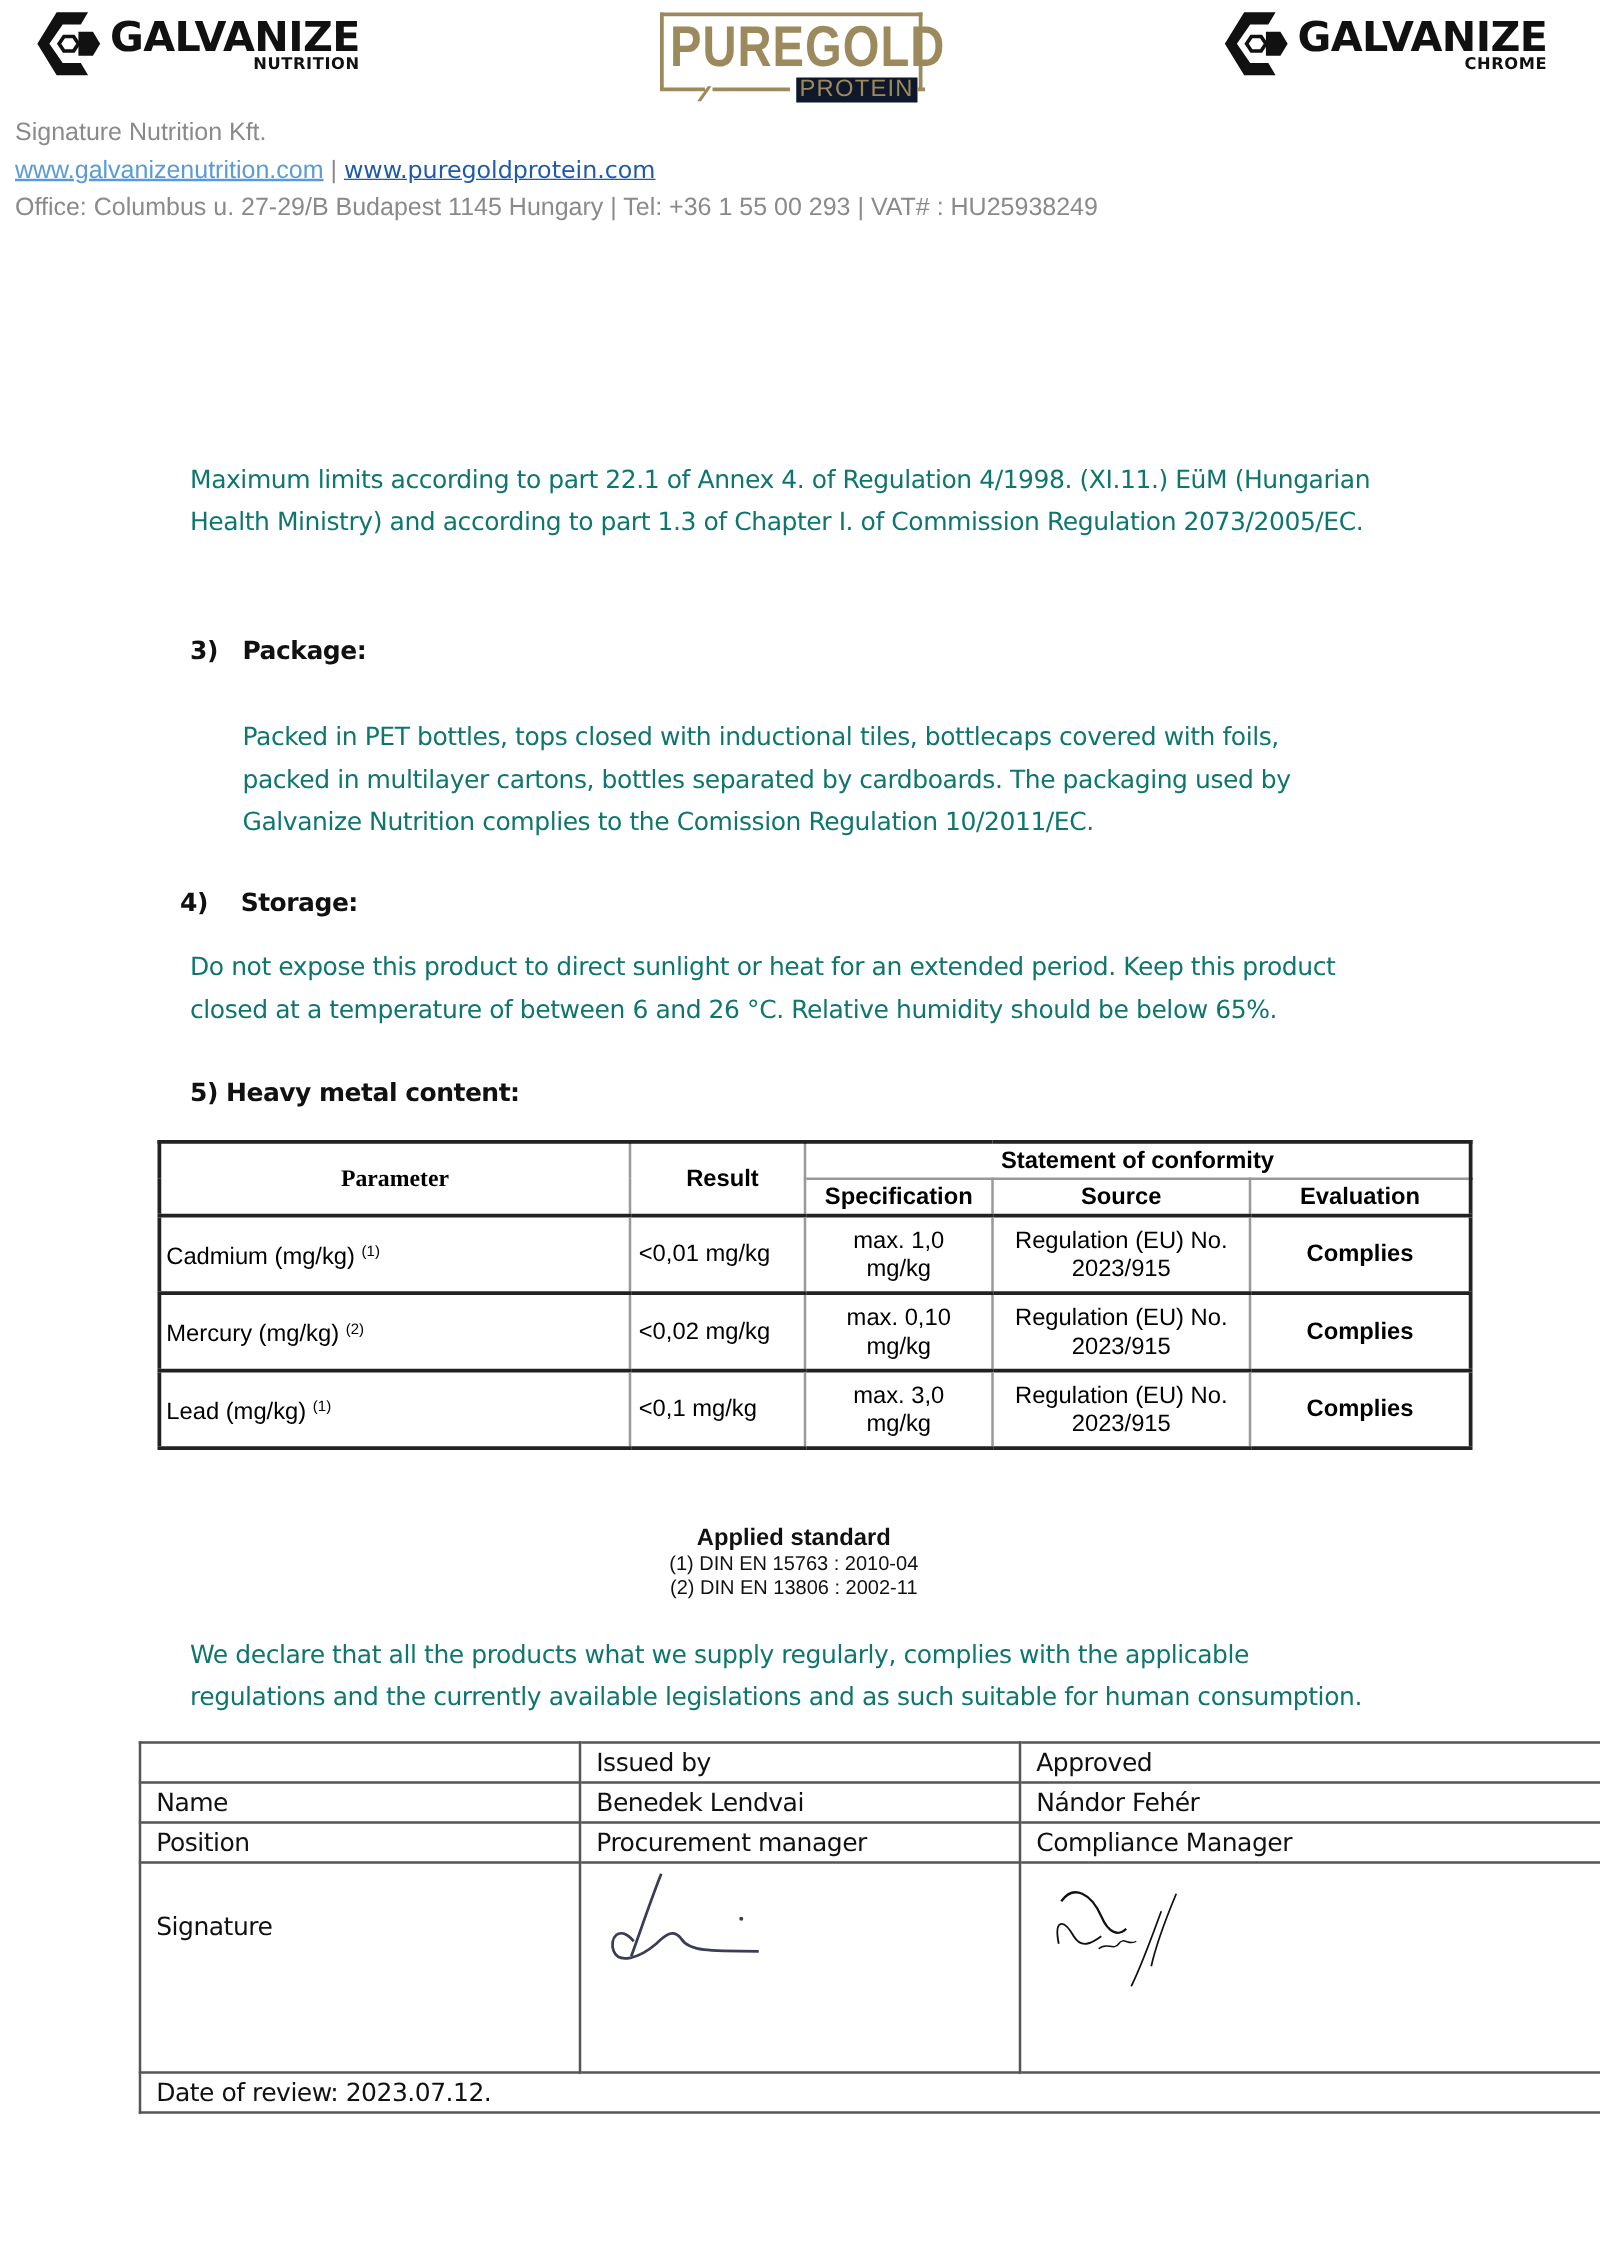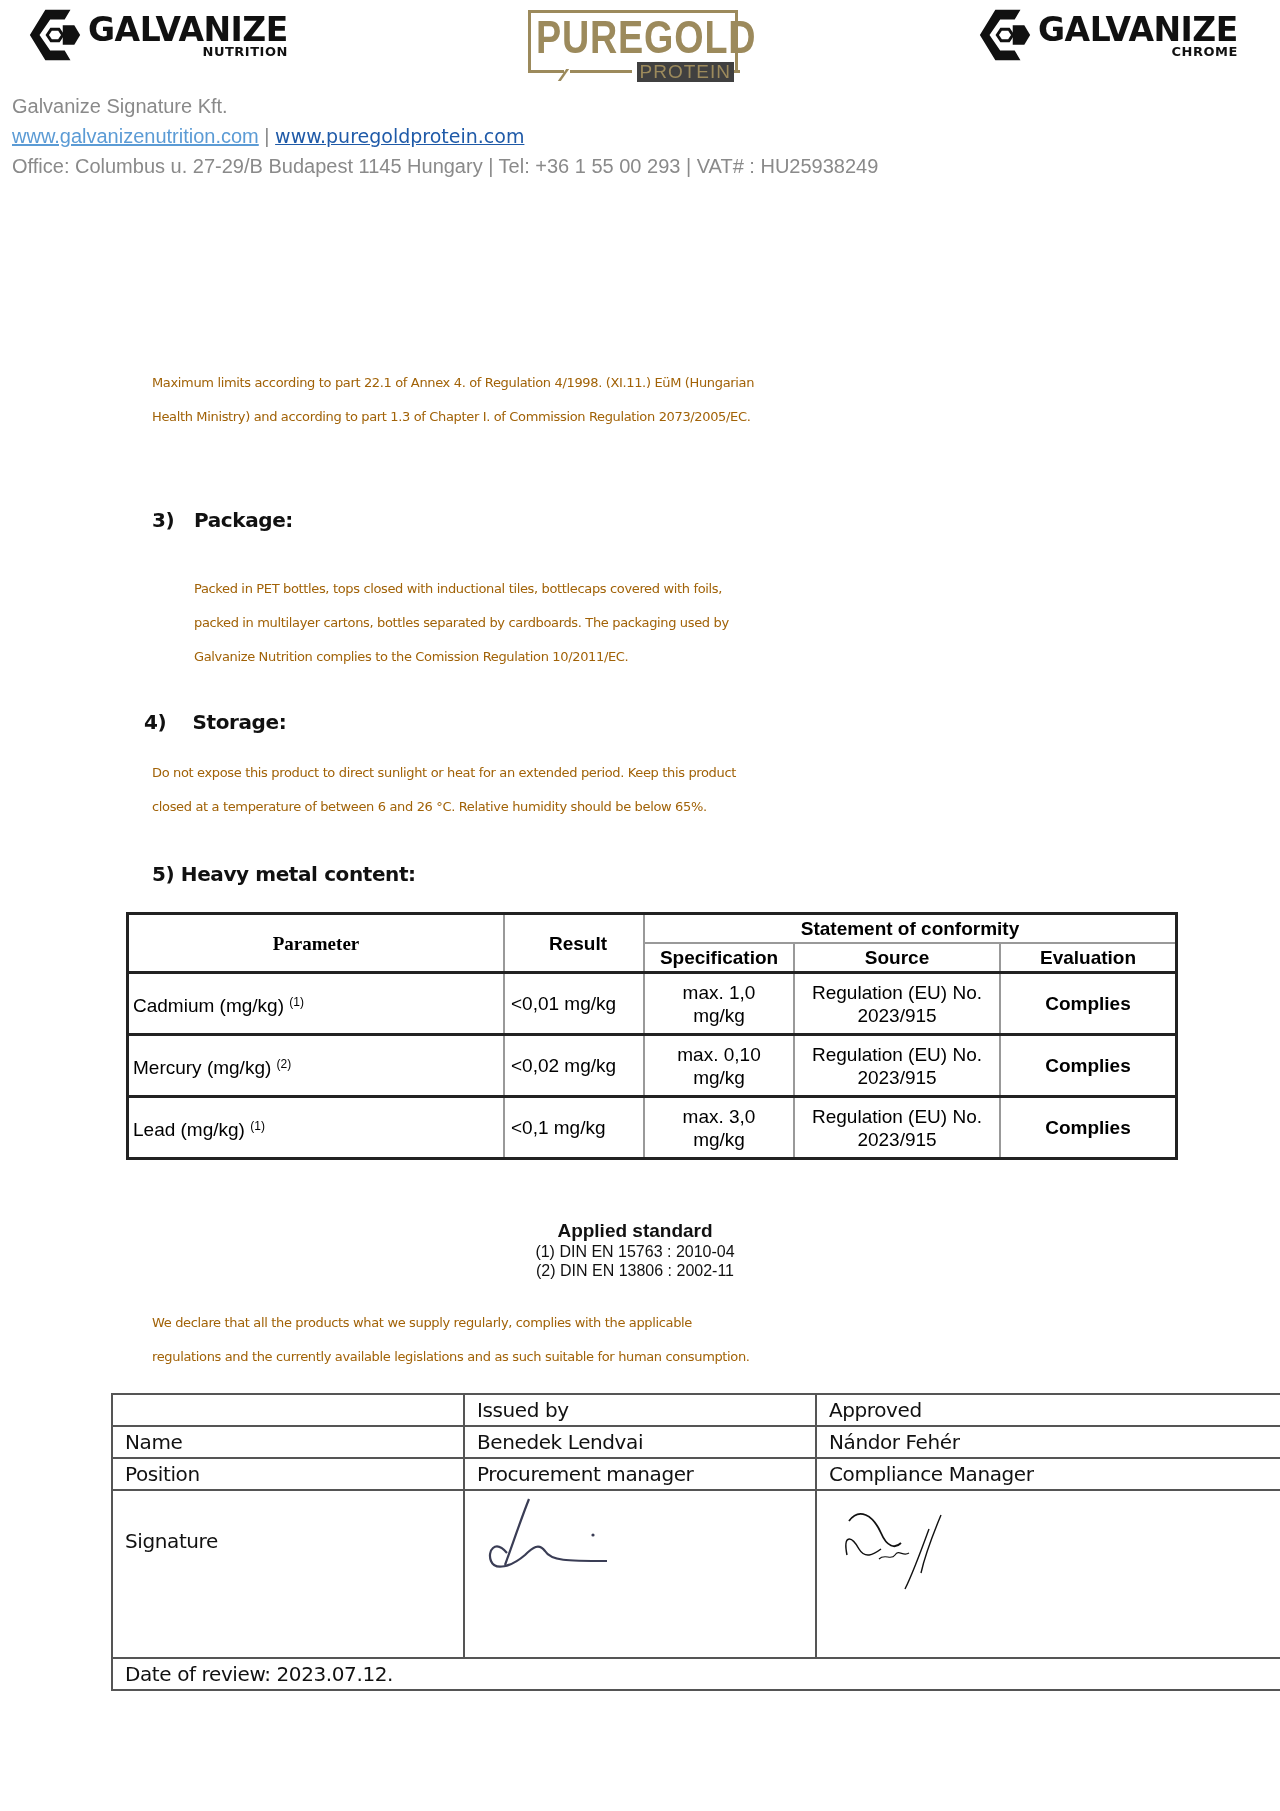--- a/index.html
+++ b/index.html
@@ -10,35 +10,35 @@
     .logo-galv.left { left: 26px; top: 6px; }
     .logo-galv.right { left: 976px; top: 6px; }
     .hex-icon { width: 58px; height: 58px; }
     .galv-text { display: flex; flex-direction: column; align-items: flex-end; margin-left: 4px; }
     .galv-word { font-family: "DejaVu Sans", sans-serif; font-weight: bold; font-size: 33px; letter-spacing: -0.5px; line-height: 34px; color: #111; }
     .galv-sub { font-family: "DejaVu Sans", sans-serif; font-weight: bold; font-size: 13px; line-height: 13px; color: #111; margin-top: -2px; letter-spacing: 0.5px; }
 
     .logo-puregold { position: absolute; left: 524px; top: 6px; width: 224px; height: 76px; }
     .pg-box { position: absolute; left: 4px; top: 4px; width: 210px; height: 62px; border: 3px solid #9c8a5c; border-bottom: none; box-sizing: border-box; }
     .pg-word { position: absolute; left: 12px; top: 8px; font-family: "Liberation Sans Narrow", "Liberation Sans", sans-serif; font-size: 46px; font-weight: bold; color: #9c8a5c; letter-spacing: 1px; line-height: 46px; transform: scaleX(0.82); transform-origin: left top; }
-    .pg-sub { position: absolute; right: 14px; top: 56px; font-size: 19px; color: #9c8a5c; letter-spacing: 1px; line-height: 20px; background: #404040; padding: 0 3px; }
+    .pg-sub { position: absolute; right: 14px; top: 56px; font-size: 19px; color: #9c8a5c; letter-spacing: 1px; line-height: 20px; background: #0f172a; padding: 0 3px; }
     .pg-line-l { position: absolute; left: 4px; top: 64px; width: 36px; height: 3px; background: #9c8a5c; }
     .pg-tail { position: absolute; left: 38px; top: 63px; width: 3px; height: 12px; background: #9c8a5c; transform: skewX(-35deg); }
     .pg-line-m { position: absolute; left: 46px; top: 64px; width: 62px; height: 3px; background: #9c8a5c; }
     .pg-line-r { position: absolute; right: 8px; top: 64px; width: 6px; height: 3px; background: #9c8a5c; }
 
     
     .company { position: absolute; left: 12px; top: 91px; font-size: 20px; line-height: 30px; color: #8a8a8a; }
     .company .name { display: block; }
     .company a.link1 { color: #5b9bd5; text-decoration: underline; font-size: 20px; }
     .company a.link2 { color: #1f5aa8; text-decoration: underline; font-family: "DejaVu Sans", sans-serif; font-size: 19px; }
     .company .sep { color: #8a8a8a; }
 
     
-    .body-text { position: absolute; left: 152px; width: 1020px; font-family: "DejaVu Sans", sans-serif; font-size: 13px; line-height: 34px; color: #a16207; letter-spacing: -0.35px; }
+    .body-text { position: absolute; left: 152px; width: 1020px; font-family: "DejaVu Sans", sans-serif; font-size: 20px; line-height: 34px; color: #0f766e; letter-spacing: -0.35px; }
     .heading { position: absolute; font-family: "DejaVu Sans", sans-serif; font-weight: bold; font-size: 20px; color: #111; letter-spacing: -0.4px; }
 
     
     table.metals { position: absolute; left: 126px; top: 912px; width: 1052px; border-collapse: collapse; border: 3px solid #222; font-family: "Liberation Sans", sans-serif; font-size: 19px; }
     table.metals td, table.metals th { border: 2px solid #999; padding: 0 4px; line-height: 23px; }
     table.metals th { font-weight: bold; text-align: center; }
     table.metals tr.hdr-bottom th { border-bottom: 3px solid #222; }
     table.metals tr.row td { height: 59px; border-bottom: 3px solid #222; vertical-align: middle; }
     table.metals td.param { text-align: left; padding-left: 4px; }
     table.metals td.result { text-align: left; padding-left: 6px; }
@@ -89,21 +89,21 @@
     <polygon points="38,20 50,20 56,30 50,40 38,40" fill="#111"></polygon>
     <polygon points="26,24 34,24 38,30 34,36 26,36 22,30" fill="none" stroke="#111" stroke-width="3"></polygon>
   </svg>
   <div class="galv-text">
     <span class="galv-word">GALVANIZE</span>
     <span class="galv-sub">CHROME</span>
   </div>
 </div>
 
 <div class="company">
-  <span class="name">Galvanize Signature Kft.</span>
+  <span class="name">Signature Nutrition Kft.</span>
   <div>
     <a class="link1">www.galvanizenutrition.com</a>
     <span class="sep">|</span>
     <a class="link2">www.puregoldprotein.com</a>
   </div>
   <span class="name">Office: Columbus u. 27-29/B Budapest 1145 Hungary | Tel: +36 1 55 00 293 | VAT# : HU25938249</span>
 </div>
 
 <div class="body-text" style="top:366px;">
   <div>Maximum limits according to part 22.1 of Annex 4. of Regulation 4/1998. (XI.11.) EüM (Hungarian</div>

